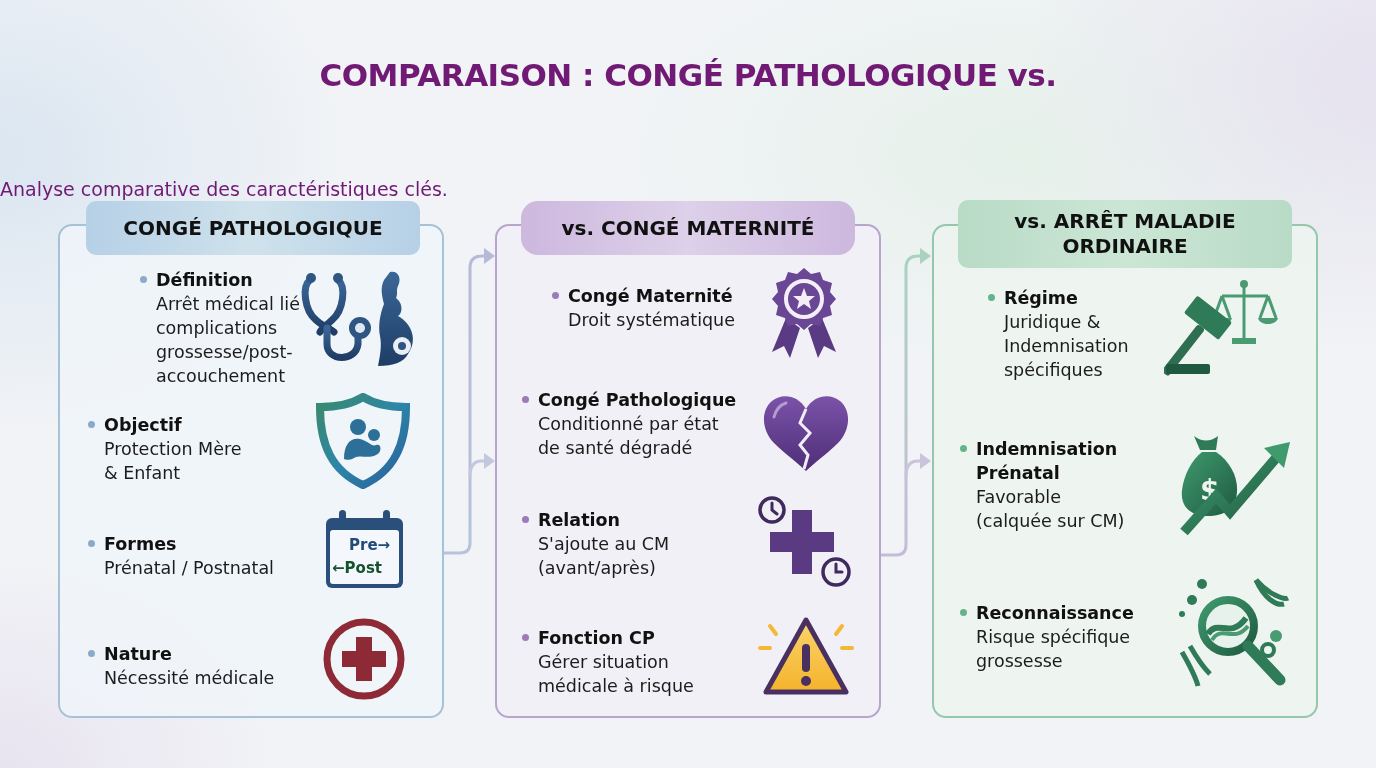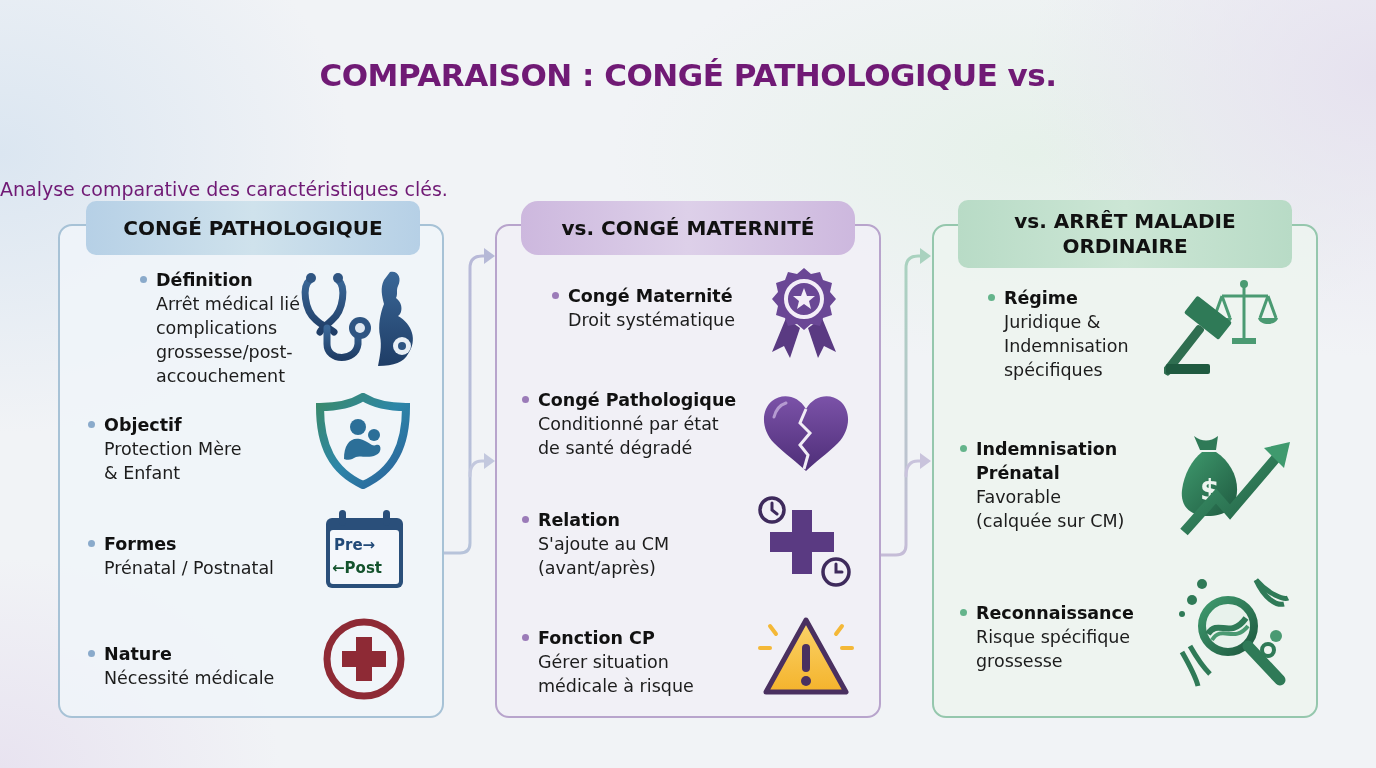--- a/index.html
+++ b/index.html
@@ -179,21 +179,21 @@
   <div class="label">Formes</div>
   <div class="desc">Prénatal / Postnatal</div>
 </div>
 <div class="icon" style="left:324px; top:508px; width:81px; height:82px;">
   <svg width="81" height="82" viewBox="0 0 81 82" style="position:absolute;left:0;top:0;">
     <rect x="2" y="10" width="77" height="70" rx="6" fill="#2a4f7a"></rect>
     <rect x="6" y="22" width="69" height="54" rx="3" fill="#f4f7fb"></rect>
     <rect x="15" y="2" width="7" height="16" rx="3.5" fill="#2a4f7a"></rect>
     <rect x="59" y="2" width="7" height="16" rx="3.5" fill="#2a4f7a"></rect>
   </svg>
-  <div style="position:absolute;left:10px;top:28px;font-family:'DejaVu Sans',sans-serif;font-weight:bold;font-size:15px;color:#224a78;line-height:18px;">
+  <div style="position:absolute;left:25px;top:28px;font-family:'DejaVu Sans',sans-serif;font-weight:bold;font-size:15px;color:#224a78;line-height:18px;">
     <span>Pre</span>→
   </div>
   <div style="position:absolute;left:8px;top:51px;font-family:'DejaVu Sans',sans-serif;font-weight:bold;font-size:15px;color:#14532d;line-height:18px;">
     ←<span>Post</span>
   </div>
 </div>
 
 <div class="item p1c" style="left:104px; top:635px;margin-top:7px;">
   <span class="bullet"></span>
   <div class="label">Nature</div>

